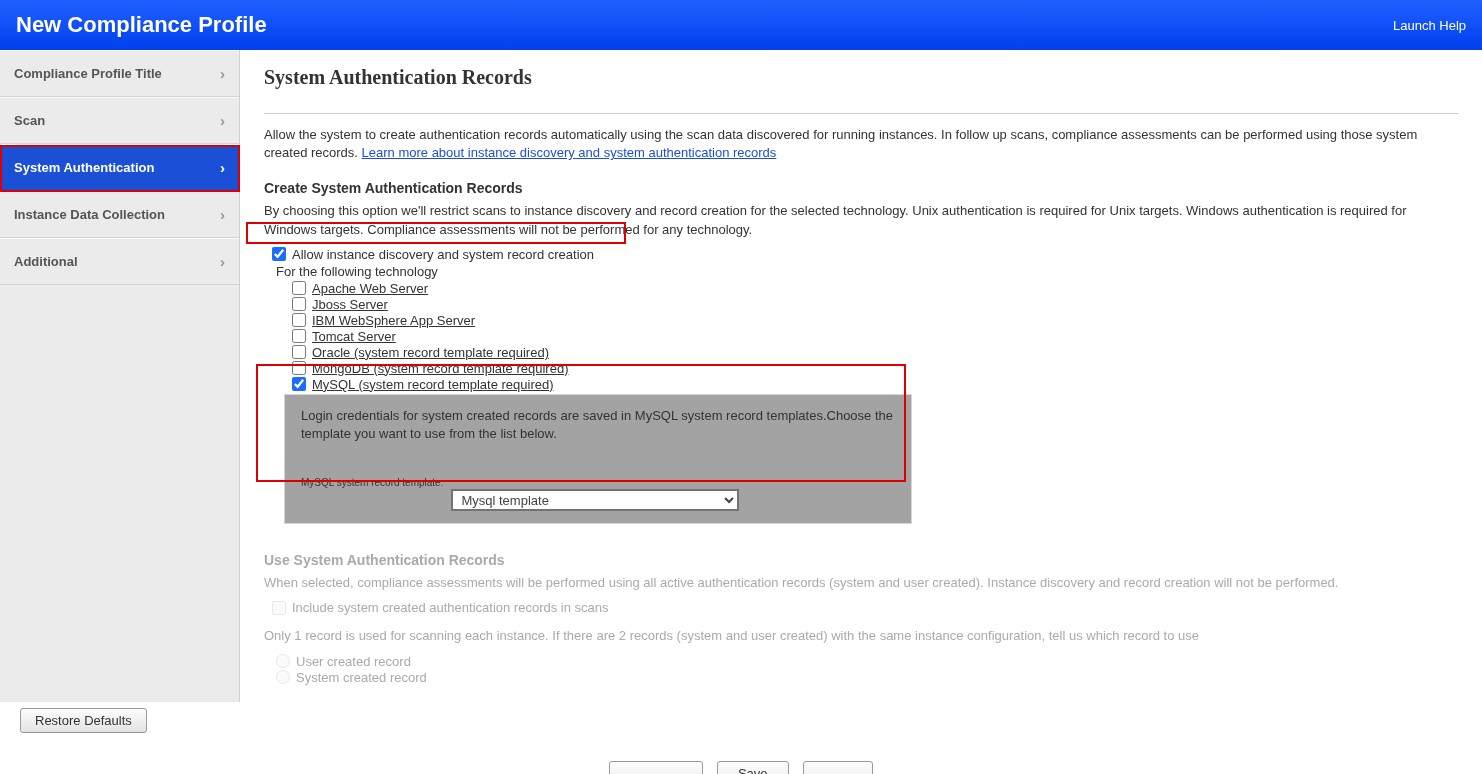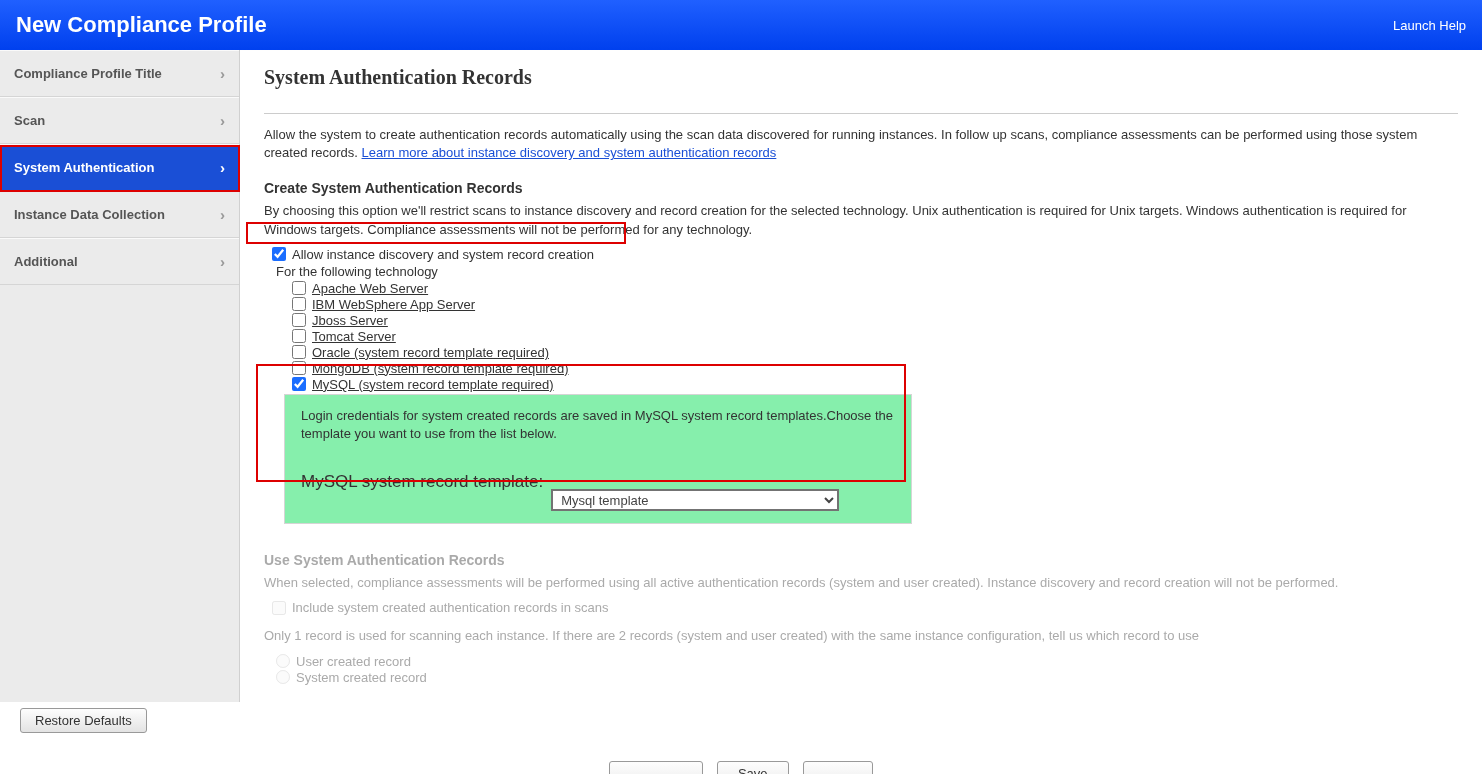--- a/index.html
+++ b/index.html
@@ -18,24 +18,24 @@
 .page-title { font-size: 20px; font-weight: bold; padding-bottom: 24px; border-bottom: 1px solid #ccc; margin-bottom: 12px; font-family: Liberation Serif, serif; }
 .intro { font-size: 13px; line-height: 1.4; margin-bottom: 18px; }
 .intro a { color: #1a4fd6; text-decoration: underline; }
 .section-title { font-size: 14px; font-weight: bold; margin-bottom: 6px; }
 .section-desc { font-size: 13px; line-height: 1.4; margin-bottom: 8px; }
 .checkbox-row { display: flex; align-items: center; gap: 6px; margin-bottom: 2px; }
 .checkbox-row label { font-size: 13px; }
 .tech-intro { margin-left: 12px; margin-top: 2px; margin-bottom: 2px; }
 .tech-list { margin-left: 28px; }
 .tech-list .checkbox-row { margin-bottom: 1px; text-decoration: underline; }
-.template-box { margin-left: 20px; background: #86efac; border: 1px solid #d5d5d5; padding: 12px 16px; width: 628px; margin-top: 2px; }
+.template-box { margin-left: 20px; background: #a3a3a3; border: 1px solid #d5d5d5; padding: 12px 16px; width: 628px; margin-top: 2px; }
 .template-desc { font-size: 13px; margin-bottom: 10px; line-height: 1.4; }
 .template-row { display: flex; align-items: center; gap: 8px; }
-.template-label { font-size: 17px; }
+.template-label { font-size: 10px; }
 .template-select { width: 288px; height: 22px; border: 2px solid #737373; font-size: 13px; background: #fff; color: #444; padding: 1px 4px; margin-top: 36px; }
 .section-disabled { color: #aaa; margin-top: 28px; }
 .section-disabled .section-title { color: #aaa; }
 .radio-row { display: flex; align-items: center; gap: 6px; margin-left: 12px; margin-bottom: 1px; }
 .restore-wrap { padding: 6px 14px 14px 20px; }
 .btn { background: linear-gradient(#fdfdfd, #e3e3e3); border: 1px solid #999; border-radius: 3px; padding: 4px 14px; font-size: 13px; font-weight: normal; cursor: pointer; color: #333; }
 .footer { display: flex; justify-content: center; gap: 14px; padding: 14px 0; }
 .red-box { position: absolute; border: 2px solid #d00; pointer-events: none; }
 input[type=checkbox], input[type=radio] { width: 14px; height: 14px; accent-color: #1a6dff; }
 input[type=checkbox]:disabled, input[type=radio]:disabled { opacity: 0.5; }
@@ -88,25 +88,25 @@
         <label>Allow instance discovery and system record creation</label>
       </div>
       <div class="tech-intro">For the following technology</div>
       <div class="tech-list">
         <div class="checkbox-row">
           <input type="checkbox" style="">
           <label>Apache Web Server</label>
         </div>
         <div class="checkbox-row">
           <input type="checkbox" style="">
-          <label>IBM WebSphere App Server</label>
+          <label>Jboss Server</label>
         </div>
         <div class="checkbox-row">
           <input type="checkbox" style="">
-          <label>Jboss Server</label>
+          <label>IBM WebSphere App Server</label>
         </div>
         <div class="checkbox-row">
           <input type="checkbox" style="">
           <label>Tomcat Server</label>
         </div>
         <div class="checkbox-row">
           <input type="checkbox" style="">
           <label>Oracle (system record template required)</label>
         </div>
         <div class="checkbox-row">

